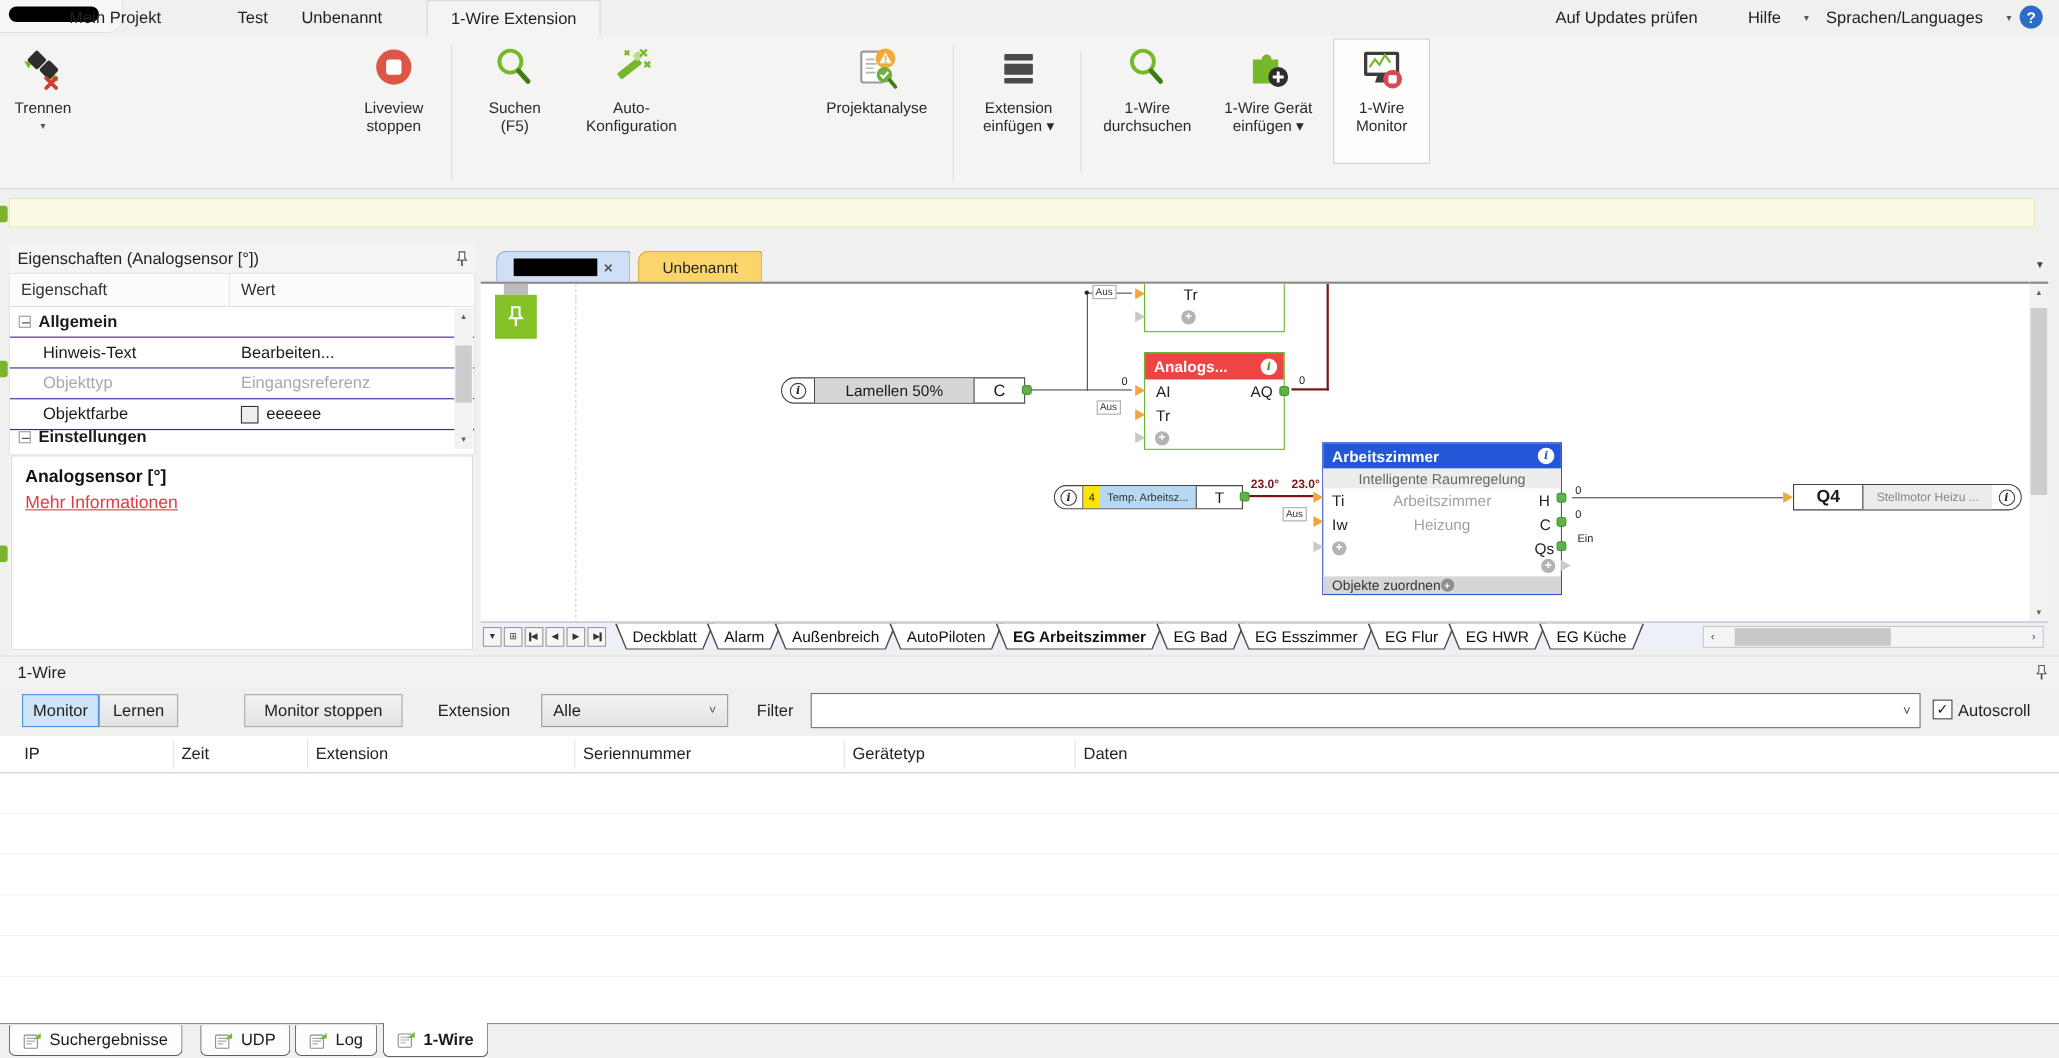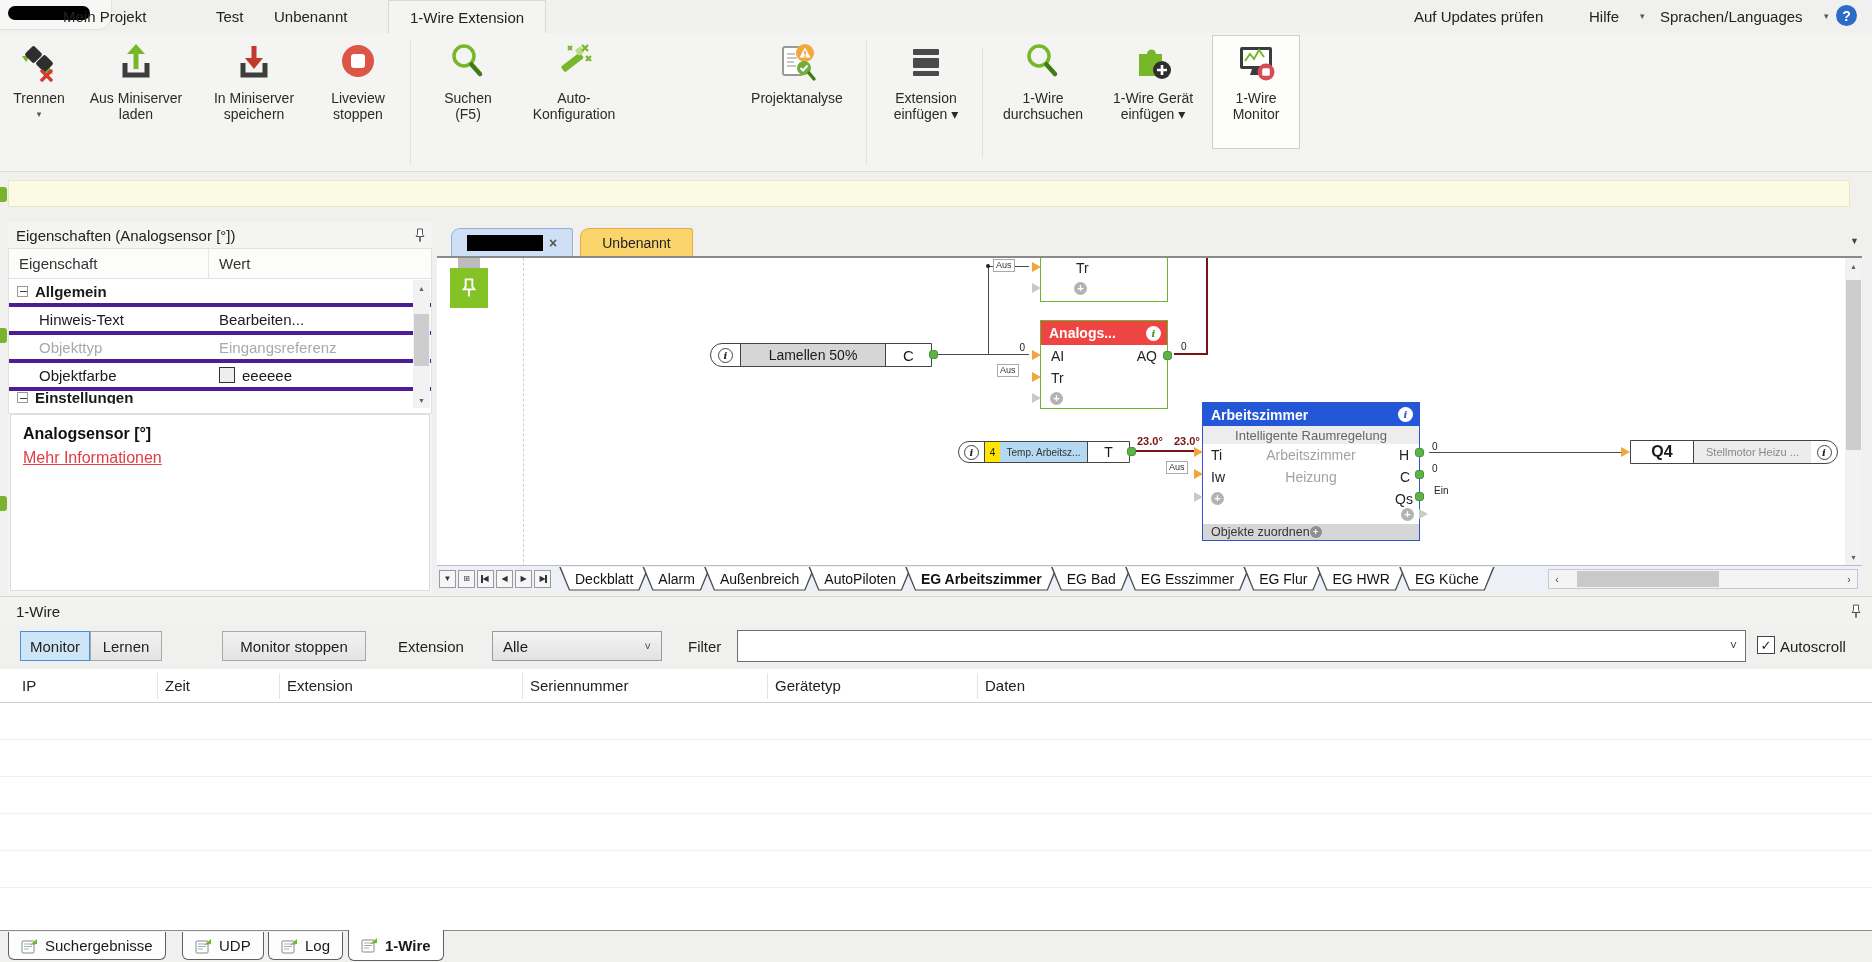--- a/index.html
+++ b/index.html
@@ -35,21 +35,21 @@
 
   
   #props { position:absolute; left:8px; top:222px; width:424px; height:372px; background:#f4f4f2; }
   #props-header { position:absolute; left:0; top:0; width:424px; height:26px; display:flex; align-items:center;
     justify-content:space-between; padding:0 6px 0 8px; font-size:15px; color:#222; }
   #props-grid { position:absolute; left:0; top:26px; width:424px; height:166px; background:#fff; border:1px solid #e2e2e0; }
   .pg-colhead { display:flex; height:30px; border-bottom:1px solid #e2e2e0; background:#fcfcfb; }
   .pg-colhead div { display:flex; align-items:center; padding-left:10px; font-size:15px; color:#333; }
   .pg-col1 { width:200px; border-right:1px solid #e6e6e4; }
   .pg-col2 { flex:1; }
-  .pg-row { display:flex; height:28px; border-bottom:4px solid #4c1d95; font-size:15px; align-items:center; }
+  .pg-row { display:flex; height:28px; border-bottom:1px solid #4c1d95; font-size:15px; align-items:center; }
   .pg-row .c1 { width:200px; padding-left:30px; display:flex; align-items:center; height:100%; }
   .pg-row .c2 { flex:1; padding-left:10px; display:flex; align-items:center; gap:7px; height:100%;text-align:right; }
   .pg-group .c1 { padding-left:8px; font-weight:bold; gap:7px; }
   .pg-dis { color:#a8a8a8; }
   .pg-partial { height:13px; overflow:hidden; border-bottom:none; }
   .collapse-box { width:11px; height:11px; border:1px solid #999; background:#fff; position:relative; flex:0 0 11px; }
   .collapse-box::before { content:""; position:absolute; left:2px; top:4.5px; width:7px; height:1px; background:#444; }
   .swatch { width:16px; height:16px; border:1px solid #333; background:#eeeeee; }
   #pg-scroll { position:absolute; right:1px; top:31px; width:17px; height:128px; background:#f2f2f2; }
   .sb-btn { width:17px; height:16px; display:flex; align-items:center; justify-content:center; font-size:7px; color:#606060; }
@@ -178,39 +178,21 @@
       <path d="M3 14 h8 l-4 6 z" fill="#76b82a"></path>
         <path d="M30 24 l4 8 -8 -2 z" fill="#76b82a"></path>
       <rect x="8" y="6" width="13" height="13" rx="2" fill="#2e2e2e" transform="rotate(45 14.5 12.5)"></rect>
       <rect x="19" y="15" width="13" height="13" rx="2" fill="#2e2e2e" transform="rotate(45 25.5 21.5)"></rect>
       <path d="M23 29 l9 9 M32 29 l-9 9" stroke="#d23b2f" stroke-width="3.5" stroke-linecap="round"></path>
     </svg>
     <span class="rb-l">Trennen</span>
     <span class="rb-l" style="font-size:9px;color:#555">▾</span>
   </div>
 
-  <div class="rb-btn" style="left:80px;width:112px">
-    <svg class="rb-icon" viewBox="0 0 40 40">
-      <path d="M9 21 v12 h22 v-12" fill="none" stroke="#3d3d3d" stroke-width="5"></path>
-      <path d="M20 27 V10" stroke="#76b82a" stroke-width="5"></path>
-      <path d="M11 12 L20 2 L29 12 z" fill="#76b82a"></path>
-    </svg>
-    <span class="rb-l">Aus Miniserver</span>
-    <span class="rb-l">laden</span>
-  </div>
-
-  <div class="rb-btn" style="left:198px;width:112px">
-    <svg class="rb-icon" viewBox="0 0 40 40">
-      <path d="M9 21 v12 h22 v-12" fill="none" stroke="#3d3d3d" stroke-width="5"></path>
-      <path d="M20 4 V18" stroke="#c0392b" stroke-width="5"></path>
-      <path d="M11 16 L29 16 L20 27 z" fill="#c0392b"></path>
-    </svg>
-    <span class="rb-l">In Miniserver</span>
-    <span class="rb-l">speichern</span>
-  </div>
+
 
   <div class="rb-btn" style="left:316px;width:84px">
     <svg class="rb-icon" viewBox="0 0 40 40">
       <circle cx="20" cy="19" r="16" fill="#dd5547"></circle>
       <rect x="13" y="12" width="14" height="14" rx="3" fill="#fff"></rect>
     </svg>
     <span class="rb-l">Liveview</span>
     <span class="rb-l">stoppen</span>
   </div>
 

